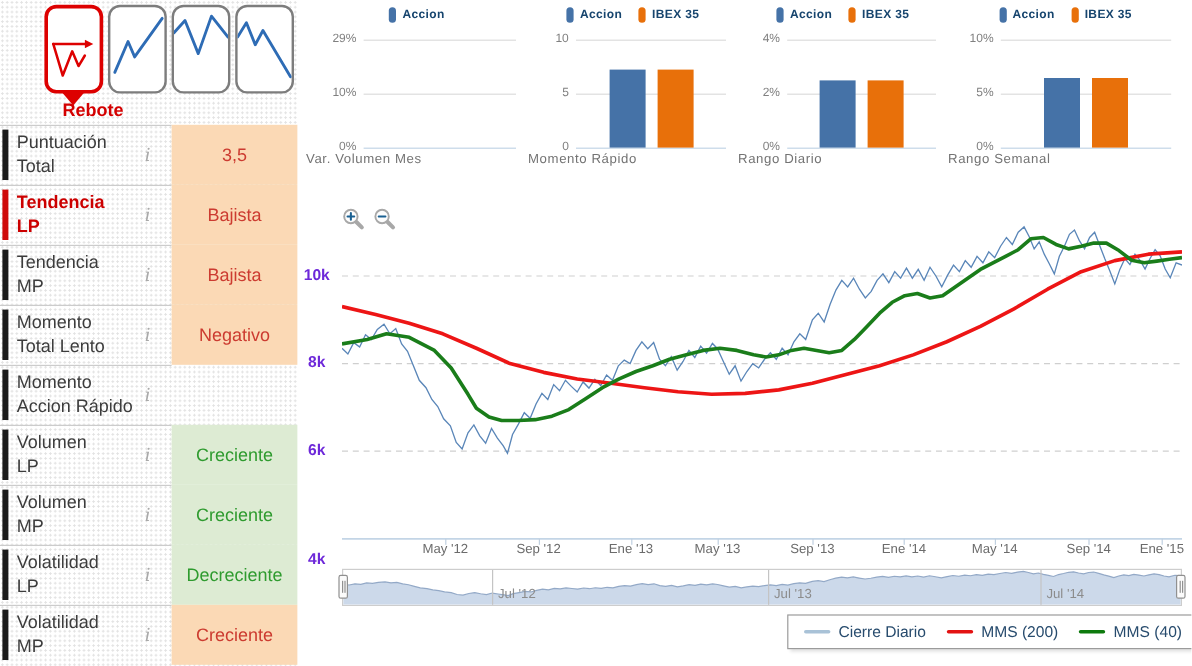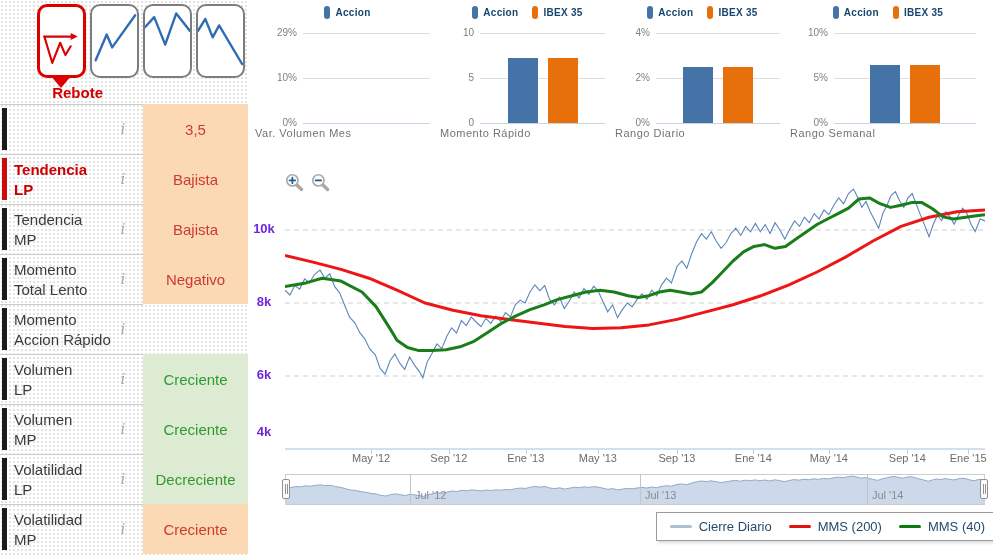--- a/index.html
+++ b/index.html
@@ -117,20 +117,21 @@
         <svg viewBox="0 0 49 74">
           <polyline class="pline-blue" points="0,26 8,13 16,33 23,20 48,62"></polyline>
         </svg>
       </div>
       <div id="pattern-pin"></div>
       <div id="pattern-label">Rebote</div>
     </div>
     <div id="rows">
         <div class="row">
           <div class="ibar"></div>
+          <div class="ilbl"><span>Puntuación</span><br><span>Total</span></div>
           <div class="iinfo">i</div>
           <div class="ival negative">3,5</div>
         </div>
         <div class="row selected">
           <div class="ibar"></div>
           <div class="ilbl"><span>Tendencia</span><br><span>LP</span></div>
           <div class="iinfo">i</div>
           <div class="ival negative">Bajista</div>
         </div>
         <div class="row">
@@ -270,21 +271,21 @@
         <line class="zhandle" x1="12" y1="12" x2="16.5" y2="16.5"></line>
         <circle class="zcircle" cx="7.4" cy="7.4" r="5.6"></circle>
         <line class="zsign" x1="4.6" y1="7.4" x2="10.2" y2="7.4"></line>
       </svg>
     </div>
 
     <div id="ylabels">
         <div class="yaxlab" style="top:221px">10k</div>
         <div class="yaxlab" style="top:294px">8k</div>
         <div class="yaxlab" style="top:367px">6k</div>
-        <div class="yaxlab" style="top:424px">4k</div>
+        <div class="yaxlab" style="top:458px">4k</div>
       </div>
     <svg id="main-svg" viewBox="0 0 700 270" preserveAspectRatio="none">
         <line x1="0" x2="700" y1="50" y2="50" stroke="#cfcfcf" stroke-width="1" stroke-dasharray="5,4"></line>
         <line x1="0" x2="700" y1="123" y2="123" stroke="#cfcfcf" stroke-width="1" stroke-dasharray="5,4"></line>
         <line x1="0" x2="700" y1="196" y2="196" stroke="#cfcfcf" stroke-width="1" stroke-dasharray="5,4"></line>
         <line x1="0" x2="700" y1="269" y2="269" stroke="#c3d5e6" stroke-width="1.5"></line>
         <polyline points="0.0,110.2 4.9,115.0 9.8,105.5 14.7,109.1 19.6,98.9 24.5,102.9 29.4,94.5 35.0,90.1 39.9,98.2 44.8,93.8 49.7,106.6 54.6,112.8 59.5,124.8 64.4,136.9 70.0,143.1 74.9,152.9 79.8,158.8 84.7,169.0 90.3,174.8 95.2,188.7 100.1,194.2 105.0,180.7 109.9,174.1 114.8,183.2 119.7,189.4 124.6,177.0 129.5,185.1 134.4,191.6 137.9,197.8 142.1,182.1 147.0,173.4 151.9,163.9 156.8,168.6 161.7,156.6 166.6,147.8 171.5,152.9 176.4,140.5 181.3,145.6 186.2,136.9 191.1,142.0 196.0,146.7 200.9,138.3 205.8,143.4 210.7,136.1 215.6,141.3 220.5,132.5 225.4,136.9 230.3,124.8 235.2,120.1 240.1,123.0 245.0,112.0 249.9,104.8 254.8,110.6 259.7,105.5 264.6,119.4 269.5,124.8 274.4,117.2 279.3,128.5 284.2,121.2 289.1,112.0 294.0,117.9 298.9,108.4 303.8,114.2 308.7,106.2 312.9,110.6 317.8,121.2 322.7,131.8 327.6,124.8 332.5,137.6 337.4,129.6 342.3,123.0 347.2,126.6 352.1,119.4 357.0,113.9 361.9,119.4 366.8,110.2 371.7,115.7 376.6,104.8 381.5,98.2 386.4,102.9 392.0,86.5 396.9,81.0 401.8,88.3 406.7,73.7 411.6,61.7 416.5,53.6 421.4,59.1 426.3,51.8 431.2,61.0 436.1,68.3 441.0,62.8 445.9,53.6 450.8,48.2 455.7,55.5 460.6,46.4 465.5,51.8 470.4,43.4 475.3,51.8 480.2,44.5 485.1,53.6 490.0,42.7 494.9,50.0 499.8,59.1 504.7,49.3 509.6,40.9 514.5,46.4 519.4,37.2 524.3,42.7 529.2,33.6 534.1,39.0 539.0,29.9 543.9,34.7 548.8,25.2 553.7,17.9 558.6,23.7 563.5,13.5 568.4,9.1 572.6,17.1 576.8,27.4 581.0,21.5 585.2,31.8 589.4,39.8 593.6,48.2 597.8,33.6 602.0,25.2 606.2,15.3 610.4,11.7 614.6,20.8 618.8,27.4 623.0,17.9 627.2,13.5 631.4,24.5 635.6,35.4 639.8,45.6 644.0,56.6 648.2,44.5 652.4,35.4 656.6,40.5 660.8,31.8 665.0,36.9 669.2,44.2 673.4,35.4 677.6,28.1 681.8,33.2 686.0,44.2 690.2,51.5 695.1,39.0 700.0,40.9" fill="none" stroke="#5a86b8" stroke-width="1.1"></polyline>
         <polyline points="0.0,75.5 28.0,82.1 56.0,89.4 84.0,98.2 112.0,110.2 140.0,123.0 168.0,130.3 196.0,135.8 224.0,139.4 252.0,143.1 280.0,146.4 308.0,148.6 336.0,147.8 364.0,144.9 392.0,139.4 420.0,132.1 448.0,124.8 476.0,115.7 504.0,104.8 532.0,92.0 560.0,77.4 588.0,61.0 616.0,46.4 644.0,37.2 672.0,31.8 700.0,29.9" fill="none" stroke="#ed1515" stroke-width="3" stroke-linejoin="round"></polyline>
         <polyline points="0.0,106.6 21.0,102.9 37.1,98.2 56.0,101.1 77.0,112.0 91.0,126.6 105.0,148.6 112.0,160.2 122.5,167.5 133.0,170.4 147.0,170.4 161.0,169.7 175.0,166.8 189.0,161.3 203.0,152.2 217.0,143.1 231.0,135.8 245.0,129.6 259.0,124.8 273.0,119.4 287.0,115.7 301.0,112.0 315.0,110.2 329.0,112.0 343.0,115.7 353.5,117.5 364.0,115.7 374.5,112.0 385.0,110.2 395.5,112.0 406.0,113.9 416.5,112.0 427.0,102.9 437.5,92.0 448.0,81.0 458.5,71.9 469.0,66.4 479.5,64.6 490.0,68.3 500.5,66.4 511.0,59.1 521.5,51.8 532.0,44.5 542.5,39.0 553.0,33.6 563.5,28.1 574.0,19.0 584.5,17.9 595.0,23.7 605.5,27.4 616.0,25.2 626.5,22.6 637.0,22.6 647.5,28.8 658.0,36.9 668.5,39.0 679.0,37.6 689.5,36.1 700.0,34.7" fill="none" stroke="#1a7d1a" stroke-width="3" stroke-linejoin="round"></polyline>
       </svg>

